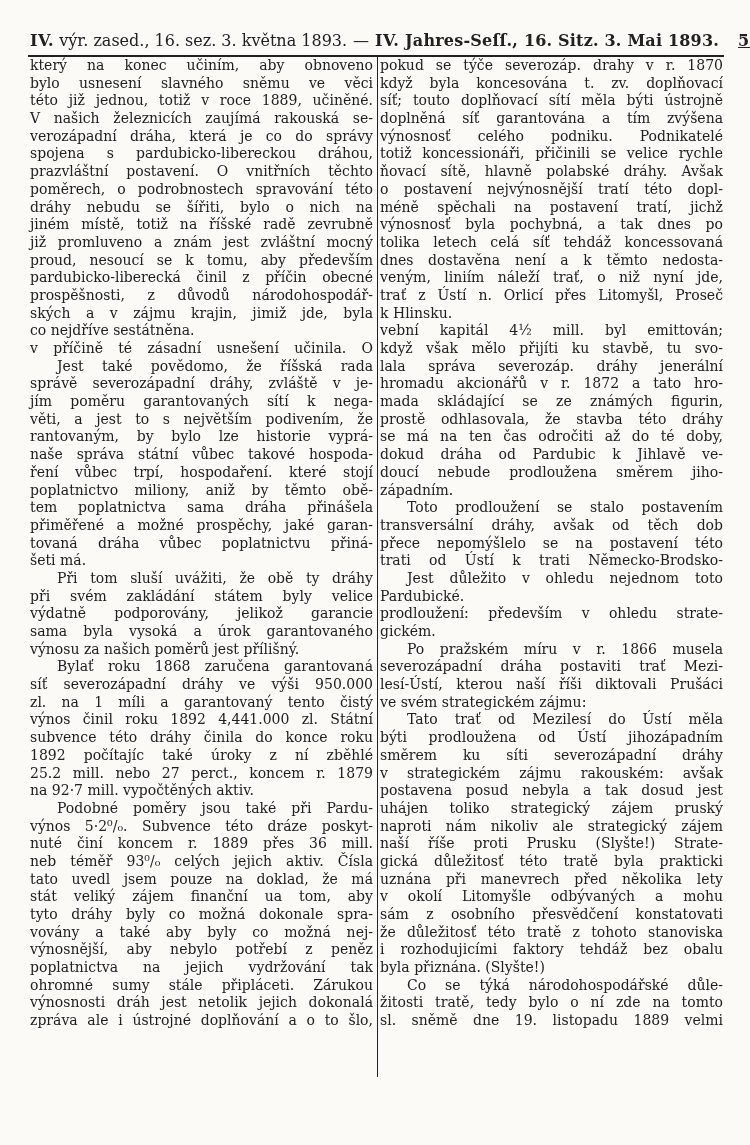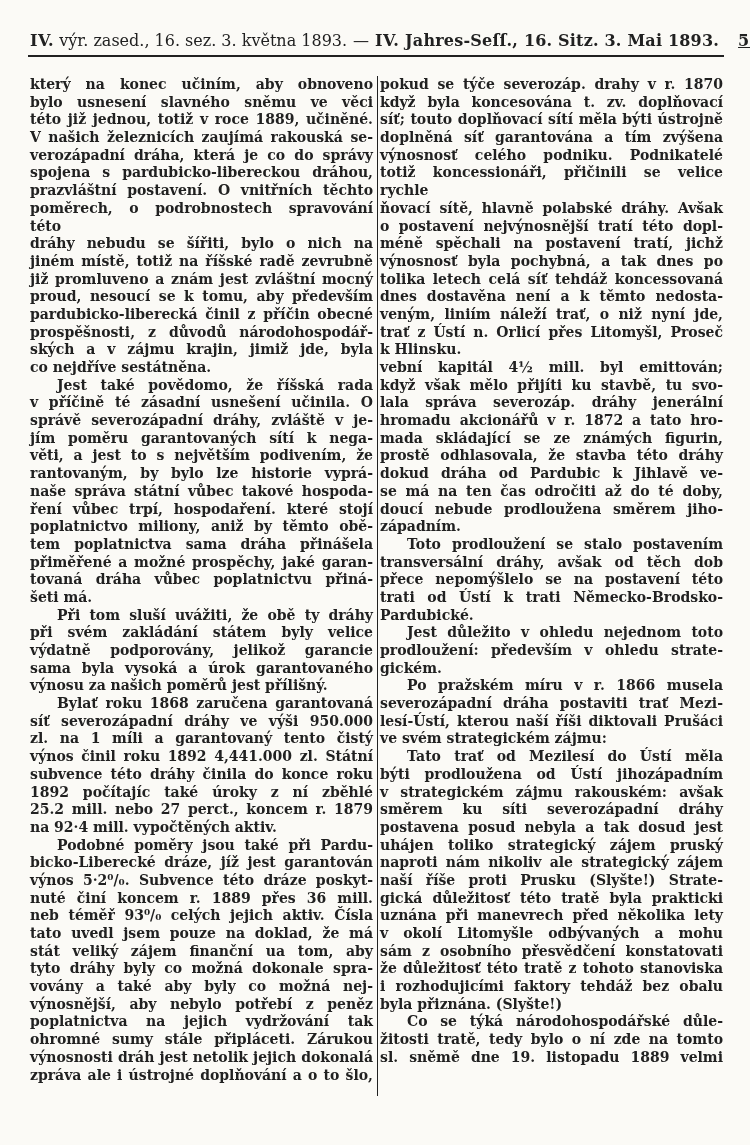--- a/index.html
+++ b/index.html
@@ -27,23 +27,21 @@
   .header-dash{padding:0 6px;}
   .fraktur{font-weight:600;letter-spacing:.2px;}
   .page-number{font-weight:bold;margin-left:19px;text-decoration:underline;}
   .rule{
     height:2px;background:var(--ink);
     margin:5px 26px 0 28px;
   }
   
   .columns{
     display:flex;
-    margin-top:19px;
     padding:0 27px 0 30px;
-    font-weight:bold;
   }
   .column{
     width:343px;
     font-size:14px;
     line-height:17.68px;
   }
   .divider{
     width:1px;height:1020px;
     background:var(--ink);
     margin:0 2px 0 4px;
@@ -89,22 +87,22 @@
         <div class="line">prazvláštní postavení. O vnitřních těchto</div>
         <div class="line">poměrech, o podrobnostech spravování této</div>
         <div class="line">dráhy nebudu se šířiti, bylo o nich na</div>
         <div class="line">jiném místě, totiž na říšské radě zevrubně</div>
         <div class="line">již promluveno a znám jest zvláštní mocný</div>
         <div class="line">proud, nesoucí se k tomu, aby především</div>
         <div class="line">pardubicko-liberecká činil z příčin obecné</div>
         <div class="line">prospěšnosti, z důvodů národohospodář-</div>
         <div class="line">ských a v zájmu krajin, jimiž jde, byla</div>
         <div class="line end">co nejdříve sestátněna.</div>
+        <div class="line">v příčině té zásadní usnešení učinila. O</div>
         <div class="line indent">Jest také povědomo, že říšská rada</div>
-        <div class="line">v příčině té zásadní usnešení učinila. O</div>
         <div class="line">správě severozápadní dráhy, zvláště v je-</div>
         <div class="line">jím poměru garantovaných sítí k nega-</div>
         <div class="line">věti, a jest to s největším podivením, že</div>
         <div class="line">rantovaným, by bylo lze historie vyprá-</div>
         <div class="line">naše správa státní vůbec takové hospoda-</div>
         <div class="line">ření vůbec trpí, hospodaření. které stojí</div>
         <div class="line">poplatnictvo miliony, aniž by těmto obě-</div>
         <div class="line">tem poplatnictva sama dráha přinášela</div>
         <div class="line">přiměřené a možné prospěchy, jaké garan-</div>
         <div class="line">tovaná dráha vůbec poplatnictvu přiná-</div>
@@ -114,23 +112,22 @@
         <div class="line">výdatně podporovány, jelikož garancie</div>
         <div class="line">sama byla vysoká a úrok garantovaného</div>
         <div class="line end">výnosu za našich poměrů jest přílišný.</div>
         <div class="line indent">Bylať roku 1868 zaručena garantovaná</div>
         <div class="line">síť severozápadní dráhy ve výši 950.000</div>
         <div class="line">zl. na 1 míli a garantovaný tento čistý</div>
         <div class="line">výnos činil roku 1892 4,441.000 zl. Státní</div>
         <div class="line">subvence této dráhy činila do konce roku</div>
         <div class="line">1892 počítajíc také úroky z ní zběhlé</div>
         <div class="line">25.2 mill. nebo 27 perct., koncem r. 1879</div>
-        <div class="line end">na 92·4 mill. vypočtěných aktiv.</div>
+        <div class="line end">na 92·7 mill. vypočtěných aktiv.</div>
         <div class="line indent">Podobné poměry jsou také při Pardu-</div>
-        <div class="line">bicko-Liberecké dráze, jíž jest garantován</div>
         <div class="line">výnos 5·2⁰/₀. Subvence této dráze poskyt-</div>
         <div class="line">nuté činí koncem r. 1889 přes 36 mill.</div>
         <div class="line">neb téměř 93⁰/₀ celých jejich aktiv. Čísla</div>
         <div class="line">tato uvedl jsem pouze na doklad, že má</div>
         <div class="line">stát veliký zájem finanční ua tom, aby</div>
         <div class="line">tyto dráhy byly co možná dokonale spra-</div>
         <div class="line">vovány a také aby byly co možná nej-</div>
         <div class="line">výnosnější, aby nebylo potřebí z peněz</div>
         <div class="line">poplatnictva na jejich vydržování tak</div>
         <div class="line">ohromné sumy stále připláceti. Zárukou</div>
@@ -153,40 +150,40 @@
         <div class="line">dnes dostavěna není a k těmto nedosta-</div>
         <div class="line">veným, liniím náleží trať, o niž nyní jde,</div>
         <div class="line">trať z Ústí n. Orlicí přes Litomyšl, Proseč</div>
         <div class="line end">k Hlinsku.</div>
         <div class="line">vební kapitál 4½ mill. byl emittován;</div>
         <div class="line">když však mělo přijíti ku stavbě, tu svo-</div>
         <div class="line">lala správa severozáp. dráhy jenerální</div>
         <div class="line">hromadu akcionářů v r. 1872 a tato hro-</div>
         <div class="line">mada skládající se ze známých figurin,</div>
         <div class="line">prostě odhlasovala, že stavba této dráhy</div>
+        <div class="line">se má na ten čas odročiti až do té doby,</div>
         <div class="line">dokud dráha od Pardubic k Jihlavě ve-</div>
-        <div class="line">se má na ten čas odročiti až do té doby,</div>
         <div class="line">doucí nebude prodloužena směrem jiho-</div>
         <div class="line end">západním.</div>
         <div class="line indent">Toto prodloužení se stalo postavením</div>
         <div class="line">transversální dráhy, avšak od těch dob</div>
         <div class="line">přece nepomýšlelo se na postavení této</div>
         <div class="line">trati od Ústí k trati Německo-Brodsko-</div>
+        <div class="line indent">Jest důležito v ohledu nejednom toto</div>
         <div class="line end">Pardubické.</div>
-        <div class="line indent">Jest důležito v ohledu nejednom toto</div>
         <div class="line">prodloužení: především v ohledu strate-</div>
         <div class="line end">gickém.</div>
         <div class="line indent">Po pražském míru v r. 1866 musela</div>
         <div class="line">severozápadní dráha postaviti trať Mezi-</div>
         <div class="line">lesí-Ústí, kterou naší říši diktovali Prušáci</div>
         <div class="line end">ve svém strategickém zájmu:</div>
         <div class="line indent">Tato trať od Mezilesí do Ústí měla</div>
         <div class="line">býti prodloužena od Ústí jihozápadním</div>
+        <div class="line">směrem ku síti severozápadní dráhy</div>
         <div class="line">v strategickém zájmu rakouském: avšak</div>
-        <div class="line">směrem ku síti severozápadní dráhy</div>
         <div class="line">postavena posud nebyla a tak dosud jest</div>
         <div class="line">uhájen toliko strategický zájem pruský</div>
         <div class="line">naproti nám nikoliv ale strategický zájem</div>
         <div class="line">naší říše proti Prusku (Slyšte!) Strate-</div>
         <div class="line">gická důležitosť této tratě byla prakticki</div>
         <div class="line">uznána při manevrech před několika lety</div>
         <div class="line">v okolí Litomyšle odbývaných a mohu</div>
         <div class="line">sám z osobního přesvědčení konstatovati</div>
         <div class="line">že důležitosť této tratě z tohoto stanoviska</div>
         <div class="line">i rozhodujicími faktory tehdáž bez obalu</div>

